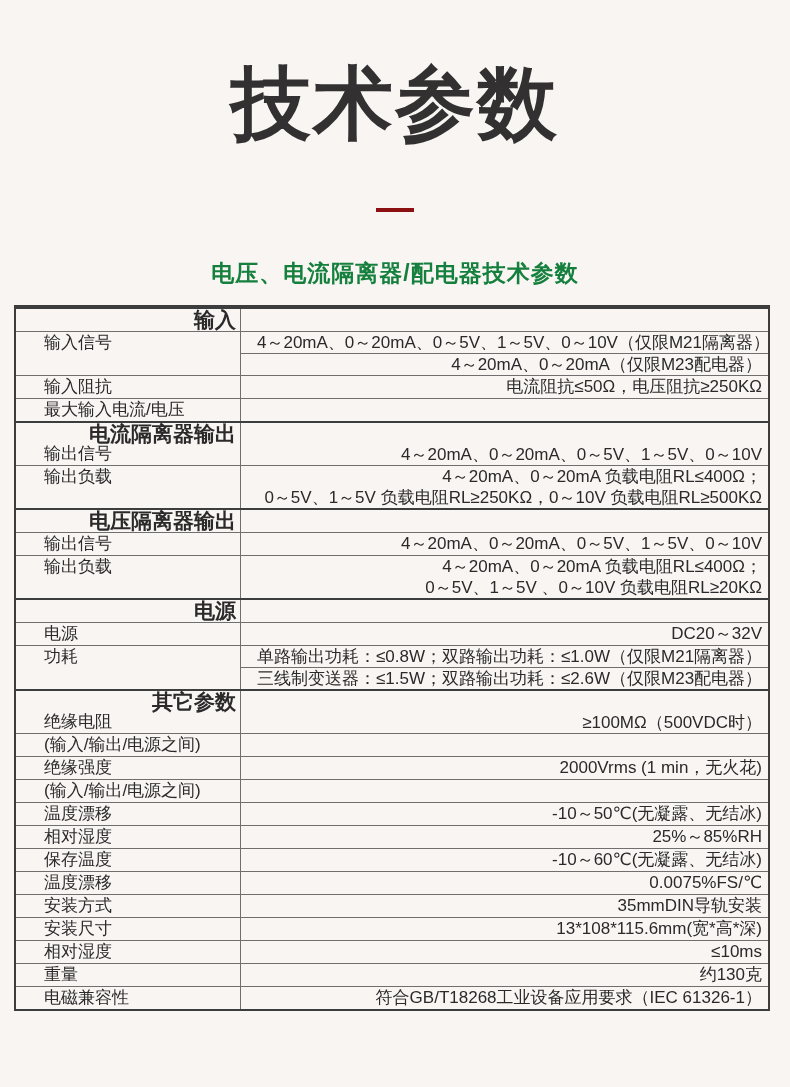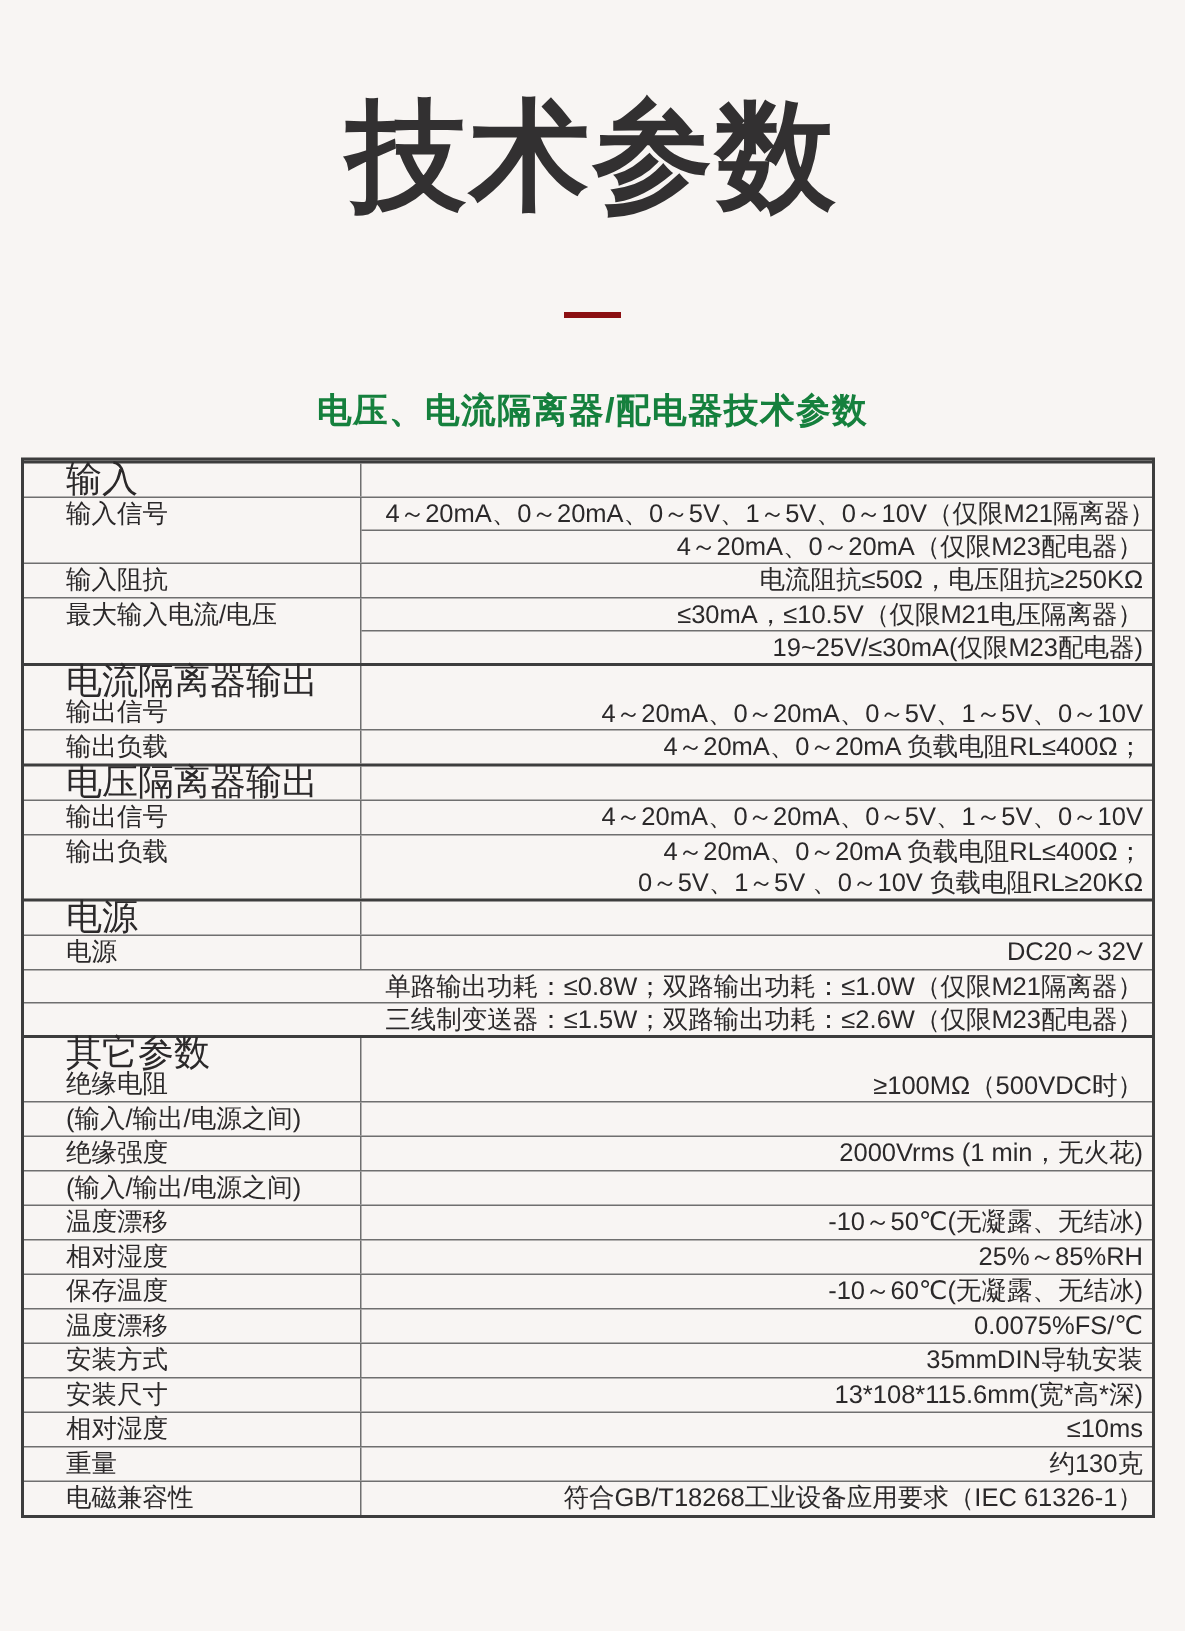--- a/index.html
+++ b/index.html
@@ -39,21 +39,21 @@
   .row{display:flex;border-top:1px solid #6f6f6f;}
   .row:first-child{border-top:none;}
   .row.thick{border-top:2px solid #3d3d3d;}
   .cell-l{
     width:192px;flex:none;
     padding:1px 4px 1px 28px;
     border-right:1px solid #6f6f6f;
   }
   .cell-r{flex:1;padding:0;min-width:0;}
   .cell-r.bottom{display:flex;flex-direction:column;justify-content:flex-end;}
-  .sect{font-weight:400;font-size:24px;}
+  .sect{font-weight:700;font-size:21px;text-align:right;}
   .vline{padding:1px 6px 0 16px;min-height:20px;white-space:nowrap;text-align:right;}
   .cell-r.split .vline:not(:last-child){border-bottom:1px solid #6f6f6f;}
 </style>
 </head>
 <body>
 
 <div class="page">
   <h1 class="title">技术参数</h1>
   <div class="divider" style="background: rgb(140, 16, 18);"></div>
   <h2 class="subtitle">电压、电流隔离器/配电器技术参数</h2>
@@ -78,40 +78,37 @@
           <div>输入阻抗</div>
         </div>
         <div class="cell-r">
           <div class="vline">电流阻抗≤50Ω，电压阻抗≥250KΩ</div>
         </div>
       </div>
       <div class="row">
         <div class="cell-l">
           <div>最大输入电流/电压</div>
         </div>
-        <div class="cell-r split">
-          <div class="vline">≤30mA，≤10.5V（仅限M21电压隔离器）</div>
-          <div class="vline">19~25V/≤30mA(仅限M23配电器)</div>
-        </div>
       </div>
       <div class="row thick">
         <div class="cell-l">
           <div class="sect">电流隔离器输出</div>
           <div>输出信号</div>
         </div>
         <div class="cell-r bottom">
           <div class="vline">4～20mA、0～20mA、0～5V、1～5V、0～10V</div>
         </div>
       </div>
       <div class="row">
         <div class="cell-l">
           <div>输出负载</div>
         </div>
         <div class="cell-r">
           <div class="vline">4～20mA、0～20mA 负载电阻RL≤400Ω；</div>
+          <div class="vline">0～5V、1～5V 负载电阻RL≥250KΩ，0～10V 负载电阻RL≥500KΩ</div>
         </div>
       </div>
       <div class="row thick">
         <div class="cell-l">
           <div class="sect">电压隔离器输出</div>
         </div>
         <div class="cell-r"></div>
       </div>
       <div class="row">
         <div class="cell-l">
@@ -138,20 +135,23 @@
       </div>
       <div class="row">
         <div class="cell-l">
           <div>电源</div>
         </div>
         <div class="cell-r">
           <div class="vline">DC20～32V</div>
         </div>
       </div>
       <div class="row">
+        <div class="cell-l">
+          <div>功耗</div>
+        </div>
         <div class="cell-r split">
           <div class="vline">单路输出功耗：≤0.8W；双路输出功耗：≤1.0W（仅限M21隔离器）</div>
           <div class="vline">三线制变送器：≤1.5W；双路输出功耗：≤2.6W（仅限M23配电器）</div>
         </div>
       </div>
       <div class="row thick">
         <div class="cell-l">
           <div class="sect">其它参数</div>
           <div>绝缘电阻</div>
         </div>

